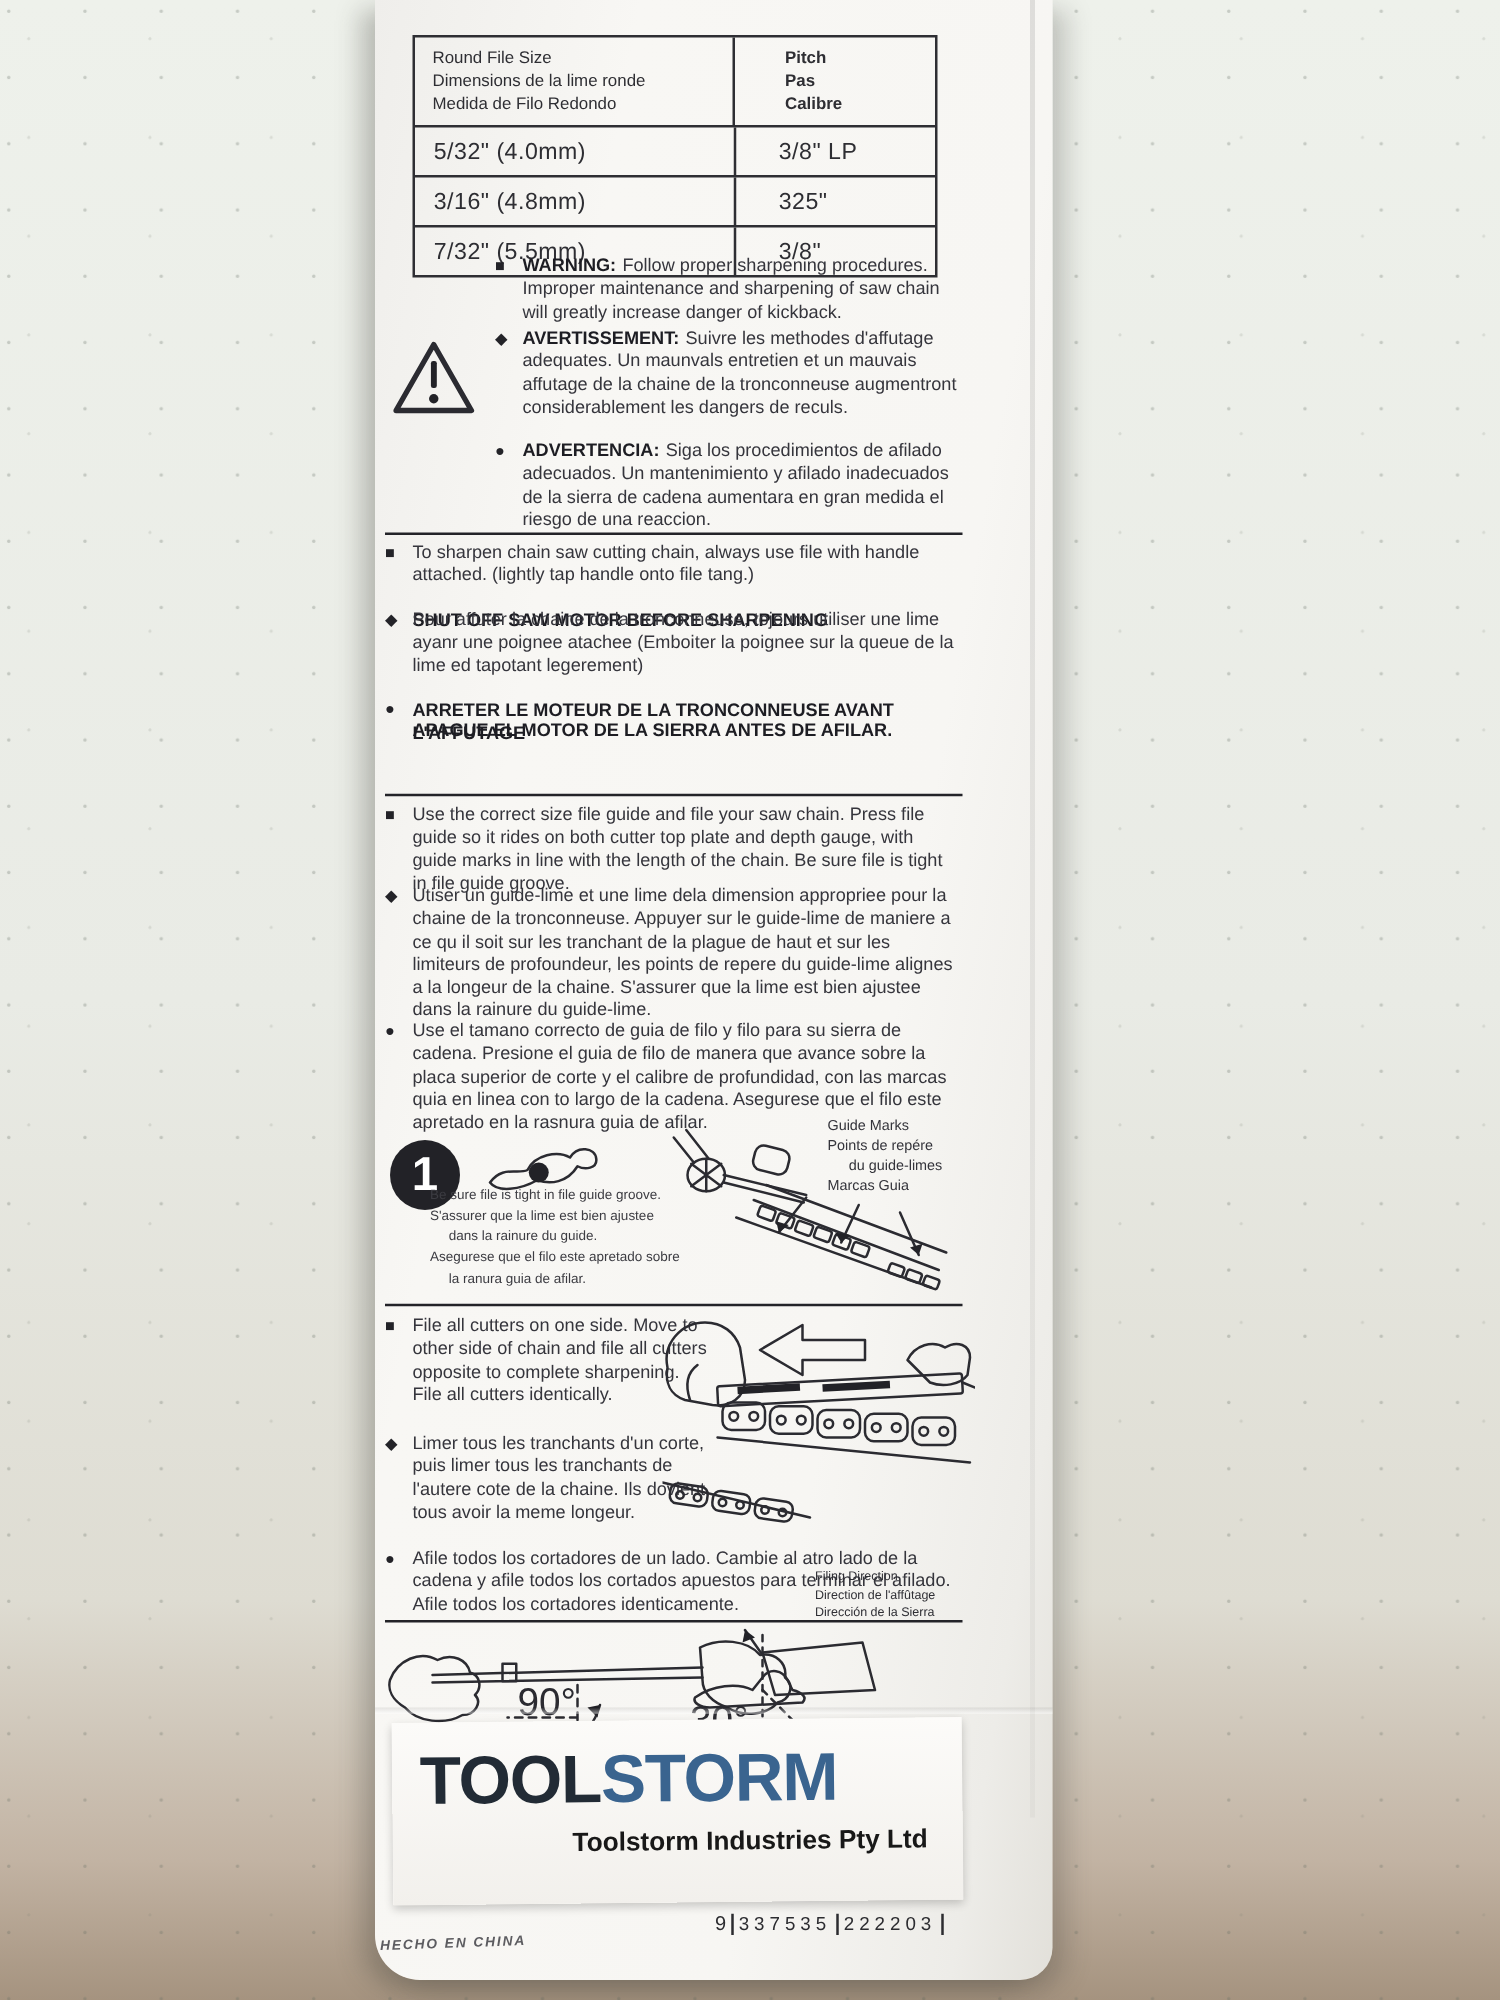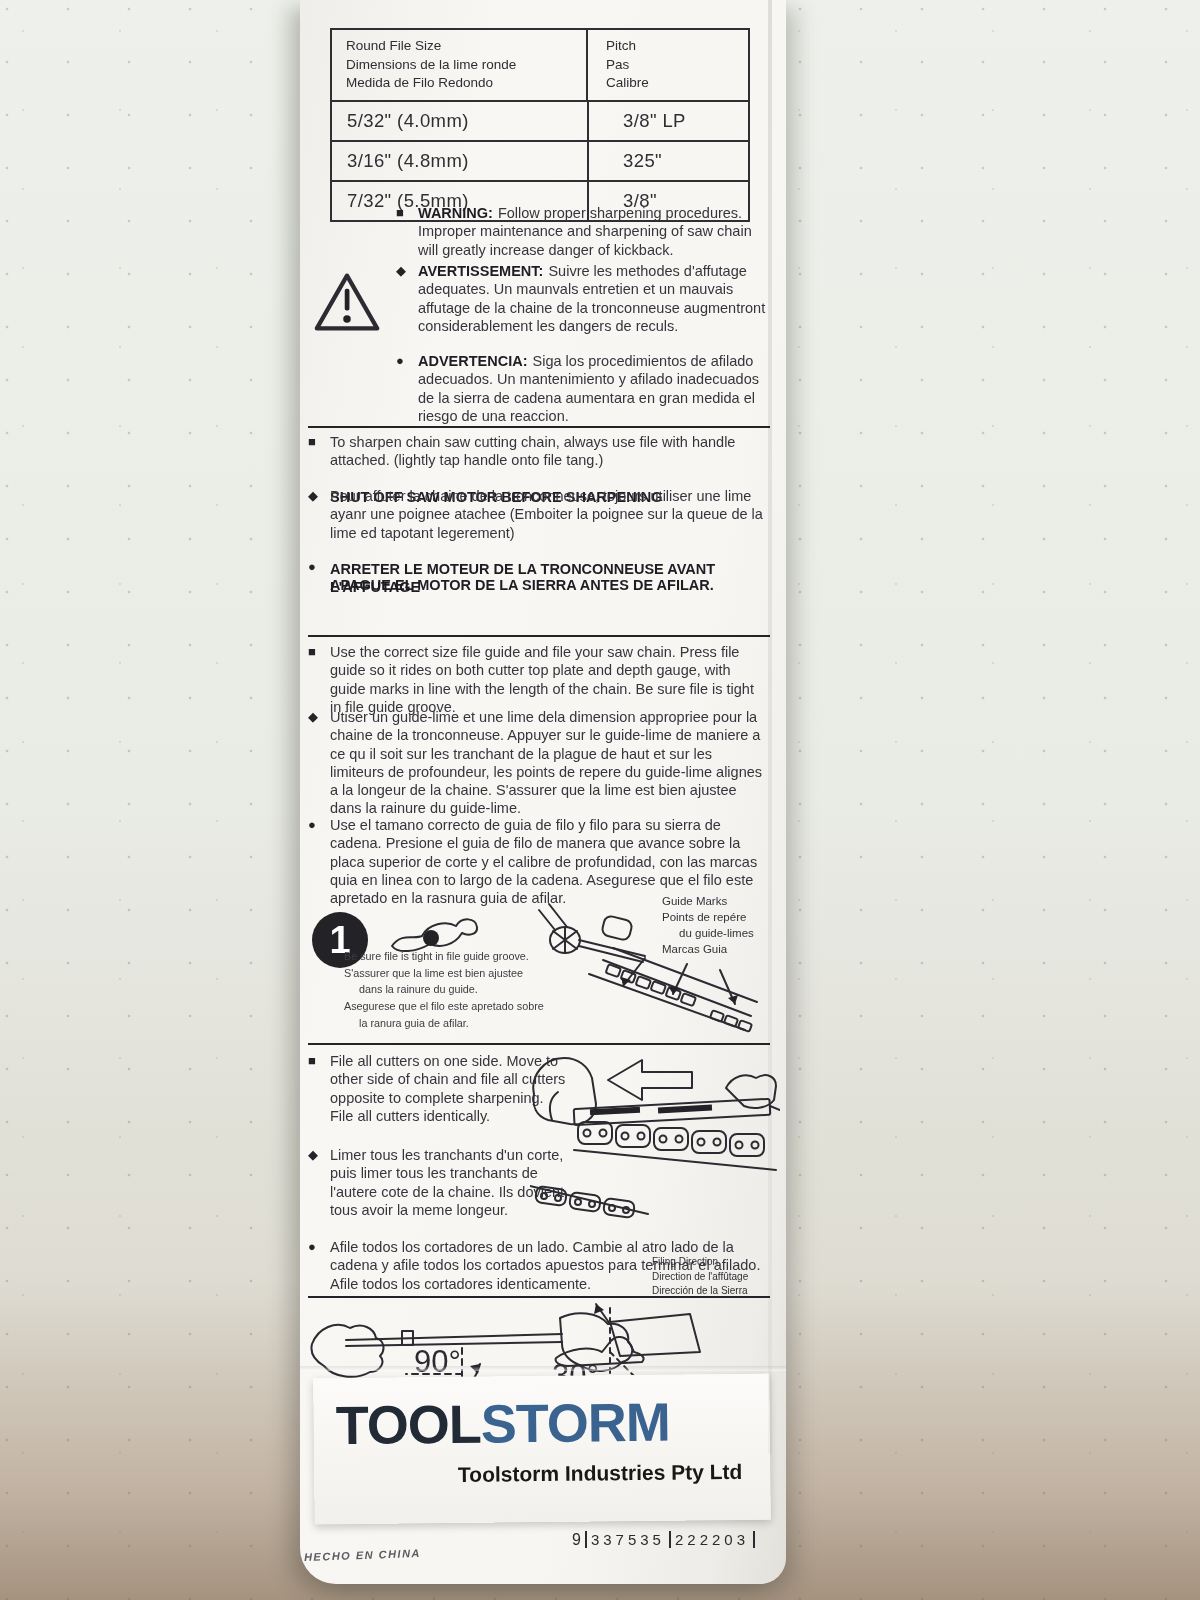--- a/index.html
+++ b/index.html
@@ -7,40 +7,40 @@
     position:relative;width:1200px;height:1600px;overflow:hidden;
     font-family:"Liberation Sans",sans-serif;color:#34343b;
     background-color:#e9ebe6;
     background-image:
       radial-gradient(circle at 7px 9px, rgba(95,105,95,.28) 1px, transparent 1.7px),
       radial-gradient(circle at 23px 31px, rgba(120,126,114,.18) 1px, transparent 1.5px),
       linear-gradient(180deg,#eef1eb 0%,#e9ebe5 50%,#dedcd2 80%,#c2b3a3 93%,#a5937f 100%);
     background-size:61px 53px, 97px 79px, 100% 100%;
   }
   .package{
-    position:absolute;left:300px;top:0;width:486px;height:1584px;
+    position:absolute;left:300px;top:0;width:542px;height:1584px;
     background:linear-gradient(100deg,#efeeeb 0%,#f8f7f4 26%,#f7f6f3 68%,#edece8 90%,#e2e0da 100%);
     border-radius:0 0 26px 36px;
     box-shadow:-12px 8px 20px rgba(60,60,55,.28), 12px 8px 20px rgba(60,60,55,.22);
   }
   .package:after{ 
     content:"";position:absolute;right:14px;top:0;bottom:130px;width:4px;
     background:linear-gradient(180deg,rgba(0,0,0,.10),rgba(0,0,0,.03));
   }
   .crease{position:absolute;left:0;top:1366px;width:100%;height:5px;
     background:linear-gradient(rgba(0,0,0,.08),rgba(255,255,255,.5));}
 
   
   .spec-table{position:absolute;left:30px;top:28px;width:416px;border:2px solid #2e2e33;color:#2e2e33;}
   .tr{display:flex;border-top:2px solid #2e2e33;}
   .tr:first-child{border-top:none;}
   .c1{flex:0 0 236px;border-right:2px solid #2e2e33;}
   .c2{flex:1;}
   .tr.th .c1,.tr.th .c2{font-size:13.5px;line-height:1.38;padding:7px 4px 7px 14px;}
-  .tr.th .c2{padding-left:18px;}
+  .tr.th .c2{padding-left:40px;font-weight:bold;}
   .tr.data .c1{font-size:18.5px;padding:8px 4px 8px 15px;letter-spacing:.4px;}
   .tr.data .c2{font-size:18.5px;padding:8px 4px 8px 34px;letter-spacing:.4px;}
 
   
   .item{position:absolute;left:8px;width:458px;display:flex;align-items:flex-start;
         font-size:14.5px;line-height:1.26;color:#35353c;}
   .item.w{left:96px;width:376px;}
   .item.n{width:258px;}
   .marker{flex:0 0 22px;font-size:13px;line-height:1.35;color:#232328;}
   .txt{flex:1;}

